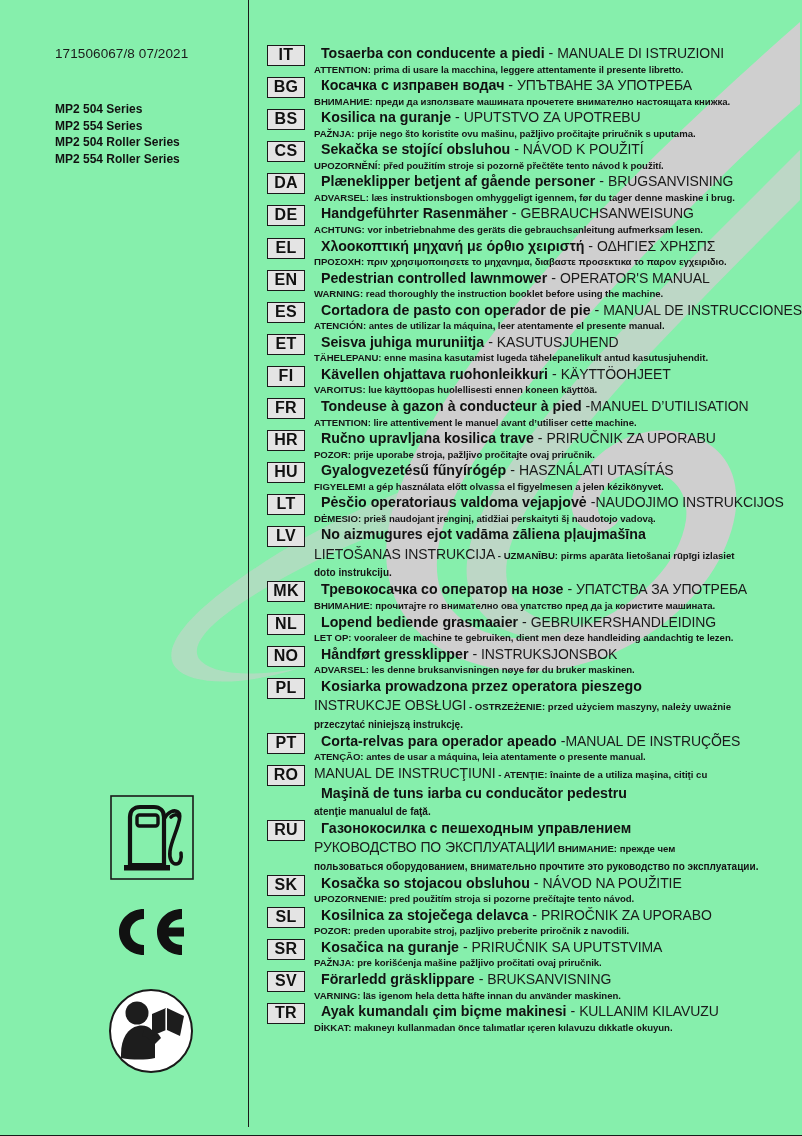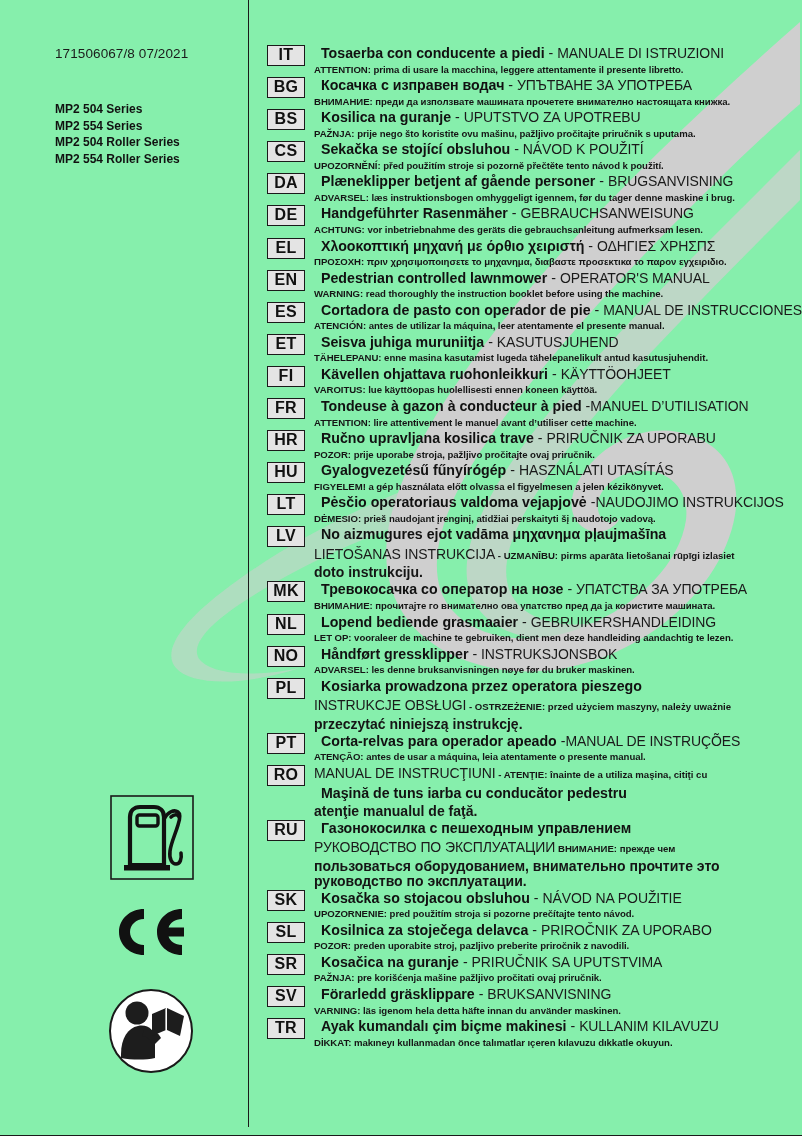--- a/index.html
+++ b/index.html
@@ -168,21 +168,21 @@
   .warn-lead { font-weight: bold; }
   .warn-body { font-weight: bold; }
 
   
   .inline-warn .warn-inline {
     font-size: 9.6px;
     font-weight: bold;
     color: #151515;
   }
   .wrap-cont {
-    font-size: 14px;
+    font-size: 10px;
     font-weight: bold;
     line-height: 15px;
     color: #151515;
   }
 </style>
 </head>
 <body>
 
 <div id="page">
 
@@ -364,21 +364,21 @@
         <div class="lang-row">
           <div class="code-badge">LT</div>
           <div class="lang-texts">
             <div class="title-line"><span class="t-bold">Pėsčio operatoriaus valdoma vejapjovė</span><span class="t-dash"> -</span><span class="t-light">NAUDOJIMO INSTRUKCIJOS</span></div>
             <div class="warn-line"><span class="warn-lead">DĖMESIO:</span><span class="warn-body"> prieš naudojant įrenginį, atidžiai perskaityti šį naudotojo vadovą.</span></div>
           </div>
         </div>
         <div class="lang-row inline-warn">
           <div class="code-badge">LV</div>
           <div class="lang-texts">
-            <div class="title-line"><span class="t-bold">No aizmugures ejot vadāma μηχανημα pļaujmašīna</span></div>
+            <div class="title-line"><span class="t-bold">No aizmugures ejot vadāma zāliena pļaujmašīna</span></div>
             <div class="title-line"><span class="t-light">LIETOŠANAS INSTRUKCIJA</span><span class="warn-inline"> -</span><span class="warn-inline"> UZMANĪBU:</span><span class="warn-inline"> pirms aparāta lietošanai rūpīgi izlasiet</span></div>
             <div class="wrap-cont">doto instrukciju.</div>
           </div>
         </div>
         <div class="lang-row">
           <div class="code-badge">MK</div>
           <div class="lang-texts">
             <div class="title-line"><span class="t-bold">Тревокосачка со оператор на нозе</span><span class="t-dash"> - </span><span class="t-light">УПАТСТВА ЗА УПОТРЕБА</span></div>
             <div class="warn-line"><span class="warn-lead">ВНИМАНИЕ:</span><span class="warn-body"> прочитајте го внимателно ова упатство пред да ја користите машината.</span></div>
           </div>

